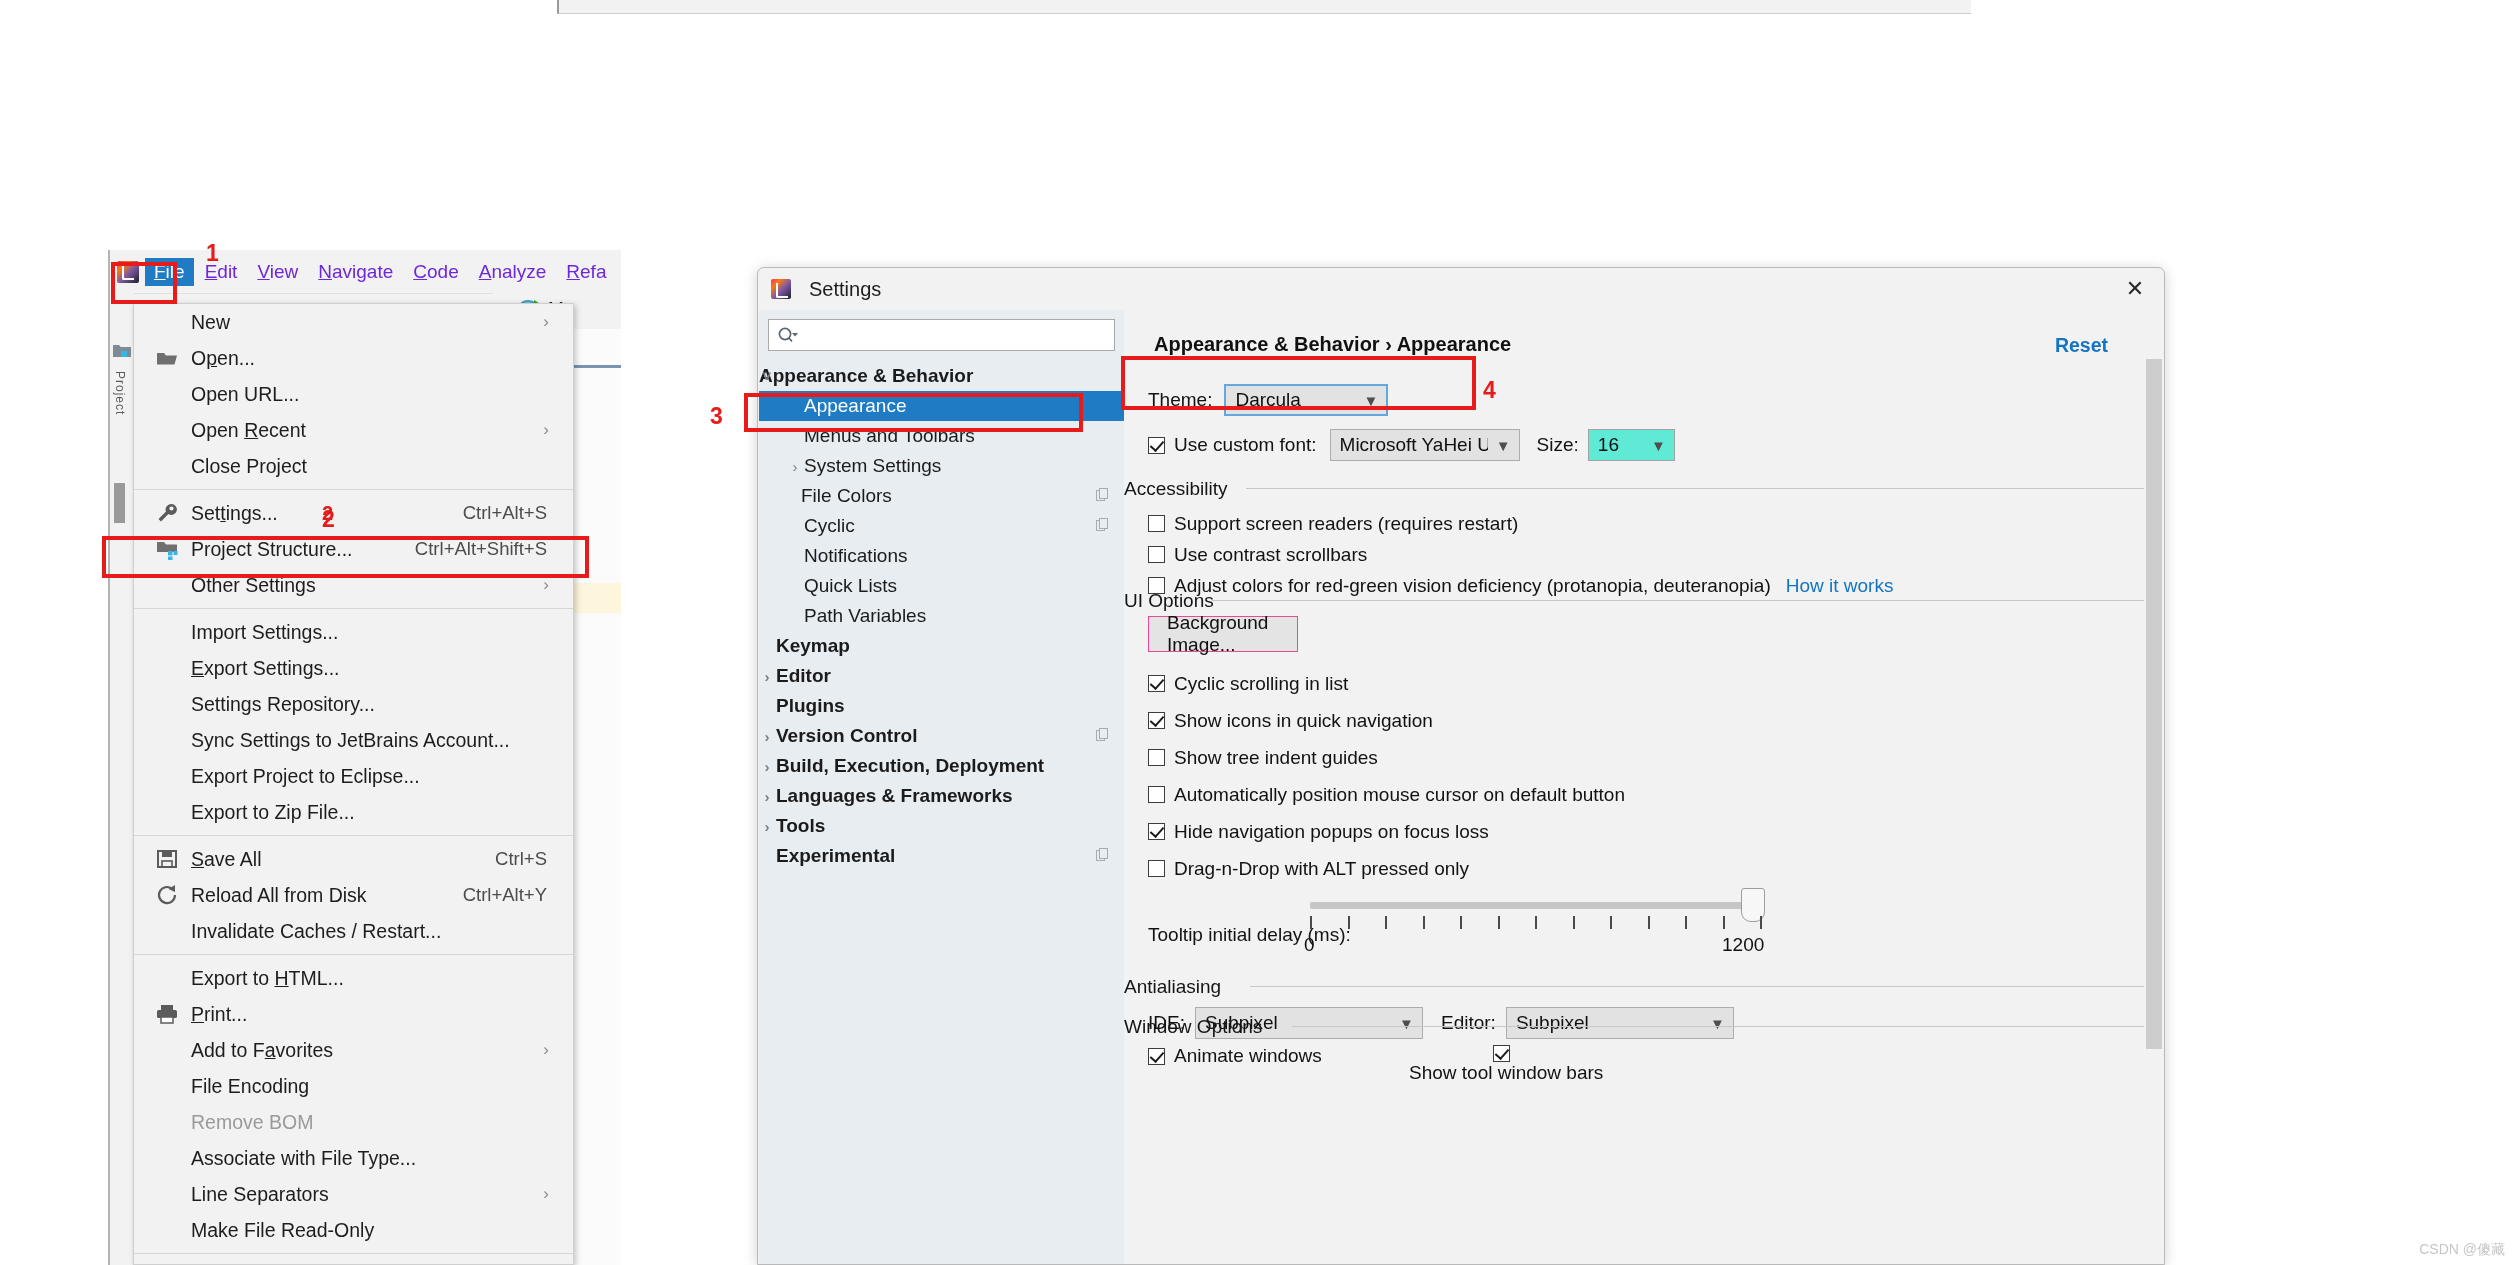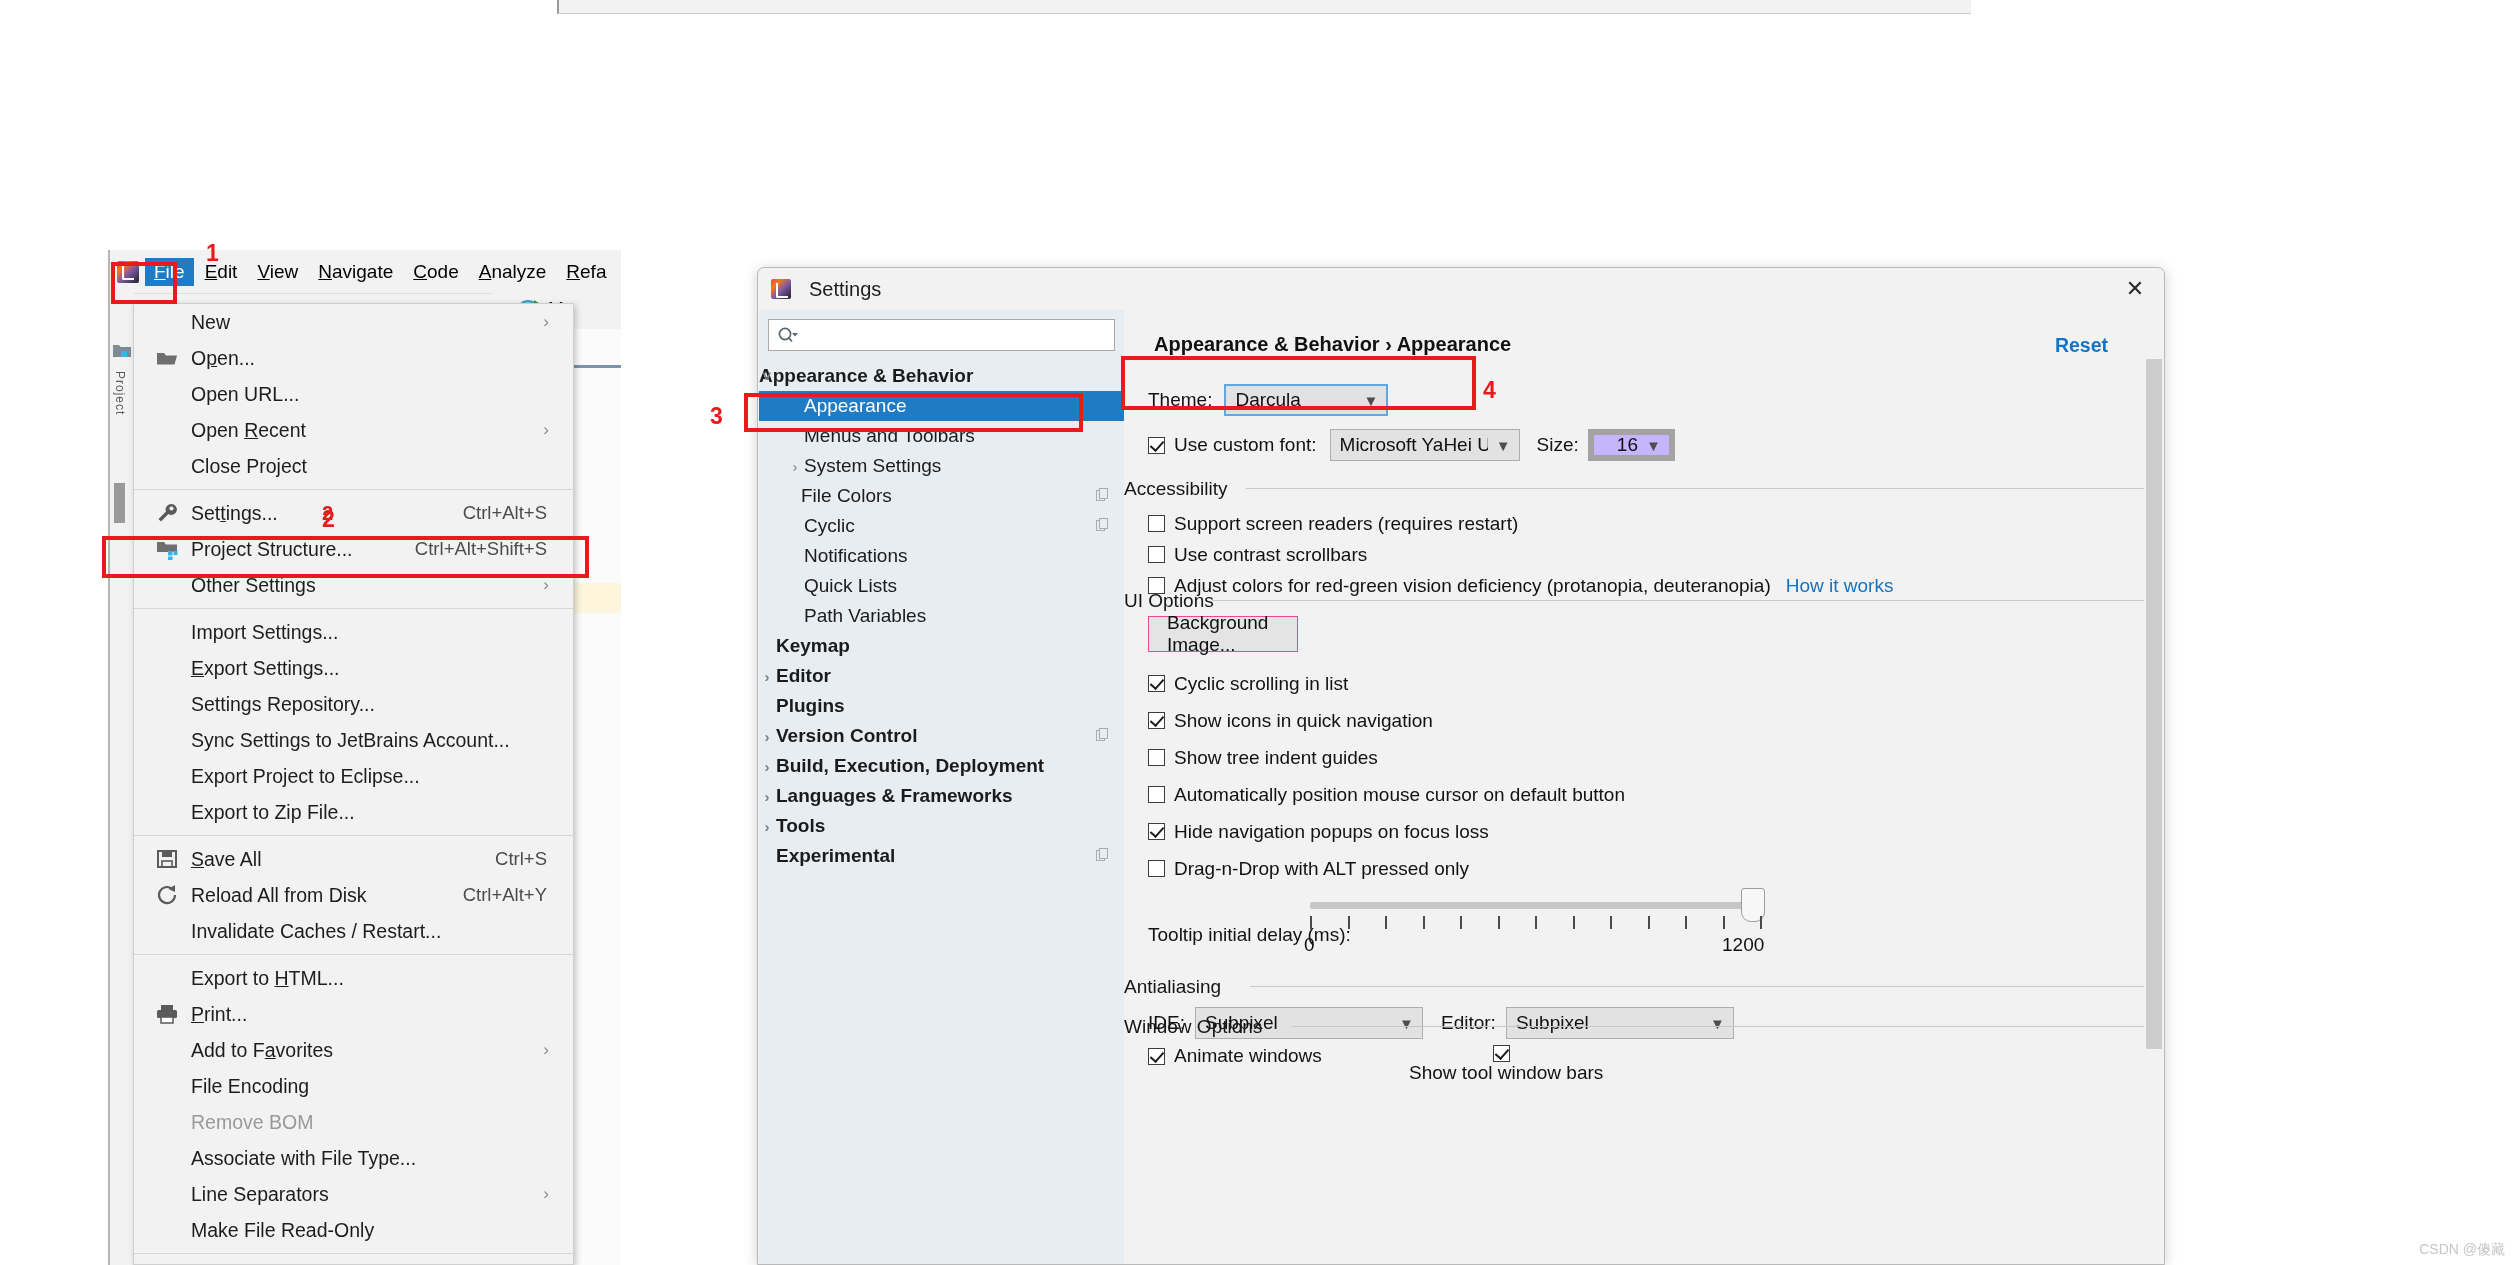--- a/index.html
+++ b/index.html
@@ -34,21 +34,21 @@
   .ij-logo{
     width:22px;height:22px;margin-left:7px;margin-right:5px;
     background:linear-gradient(135deg,#fe315d 0%,#f97a12 25%,#7c59a4 55%,#1f1f25 100%);
     border-radius:2px;position:relative;
   }
   .ij-logo:after{
     content:"";position:absolute;left:5px;top:4px;width:10px;height:13px;
     border-left:2px solid #fff;border-bottom:2px solid #fff;border-radius:0 0 0 2px;
   }
   .menu-top{
-    font-size:19px;color:#000000;padding:3px 9px;margin:0 1px;white-space:nowrap;
+    font-size:19px;color:#6d28d9;padding:3px 9px;margin:0 1px;white-space:nowrap;
   }
   .menu-top u{text-decoration:underline;}
   .menu-top.sel{background:#1e7bc4;color:#ffffff;}
 
   
   #ide-leftstrip{
     position:absolute;left:0px;top:43px;width:24px;height:972px;background:#f2f2f2;
   }
   .stripe-txt{
     position:absolute;left:3px;font-size:12px;color:#5a5a5a;
@@ -156,21 +156,21 @@
   }
   .cb.on:after{
     content:"";position:absolute;left:4px;top:0px;width:6px;height:11px;
     border-right:2px solid #1b1b1b;border-bottom:2px solid #1b1b1b;transform:rotate(42deg);
   }
   .combo{
     height:32px;background:#e2e2e2;border:1px solid #adadad;
     display:flex;align-items:center;justify-content:space-between;
     font-size:19px;color:#101010;padding:0 8px 0 9px;box-sizing:border-box;
   }
-  .combo.white{background:#c4b5fd;border:6px solid #a3a3a3;justify-content:flex-end;}
+  .combo.white{background:#5eead4;border:1px solid #a3a3a3;}
   .combo.focus{border:2px solid #62a7dd;background:#e2e2e2;}
   .combo .cv{white-space:nowrap;overflow:hidden;}
   .combo .cx{color:#4e4e4e;font-size:15px;margin-left:8px;}
   .btn{
     height:36px;background:#e4e4e4;border:1px solid #ec4899;
     font-size:19px;color:#101010;display:flex;align-items:center;justify-content:center;
     padding:0 18px;box-sizing:border-box;
   }
   .link{color:#1474c4;font-size:19px;}
 

